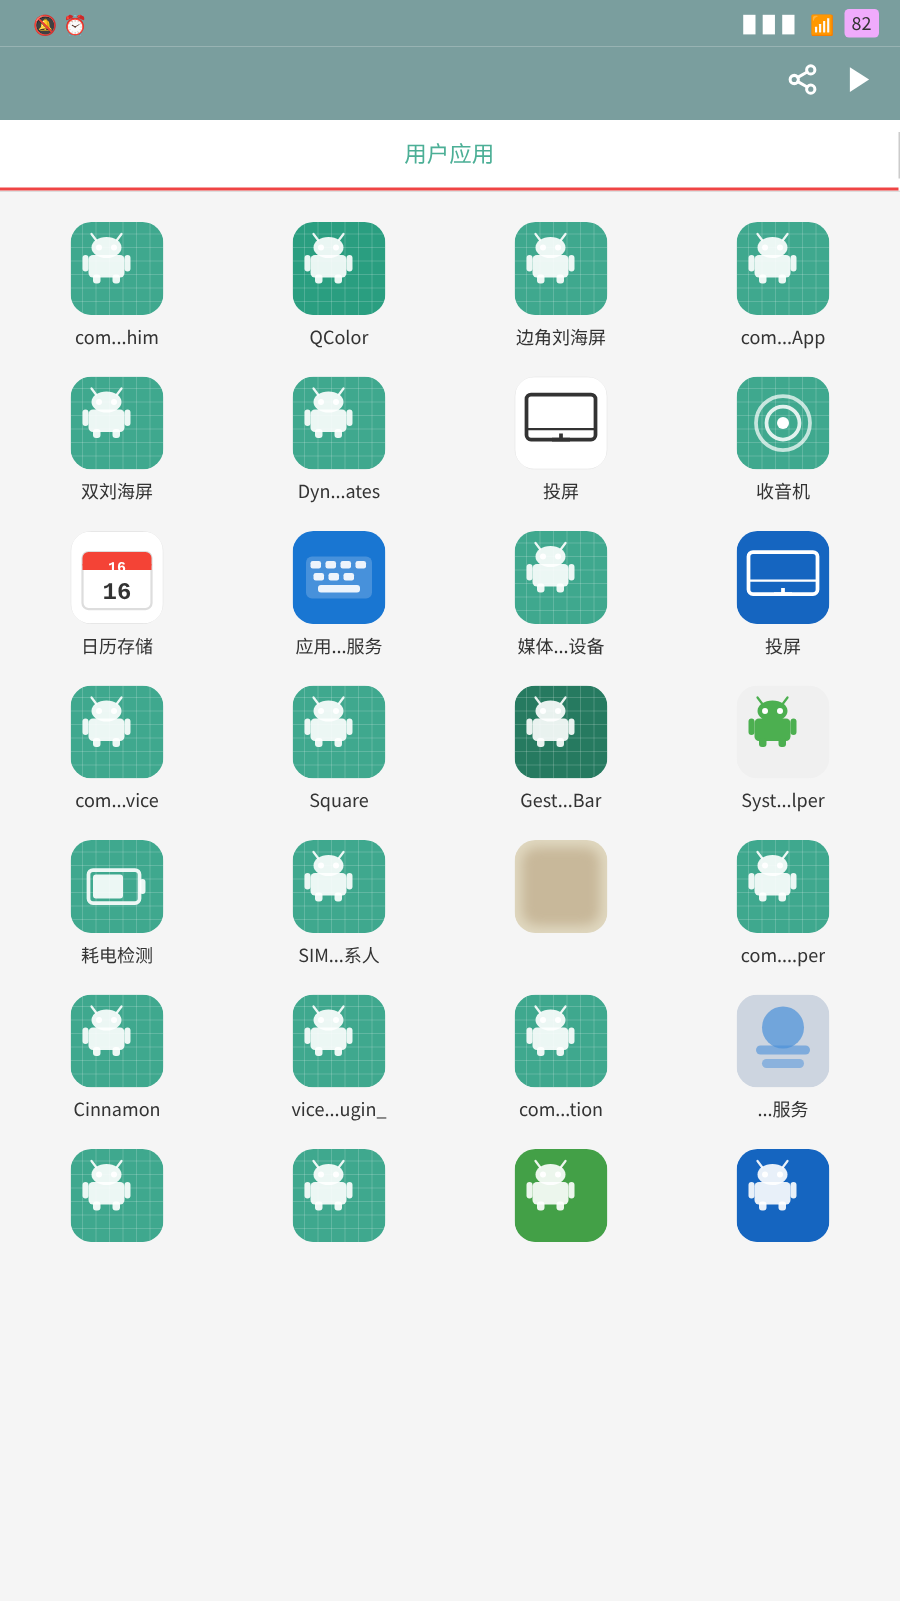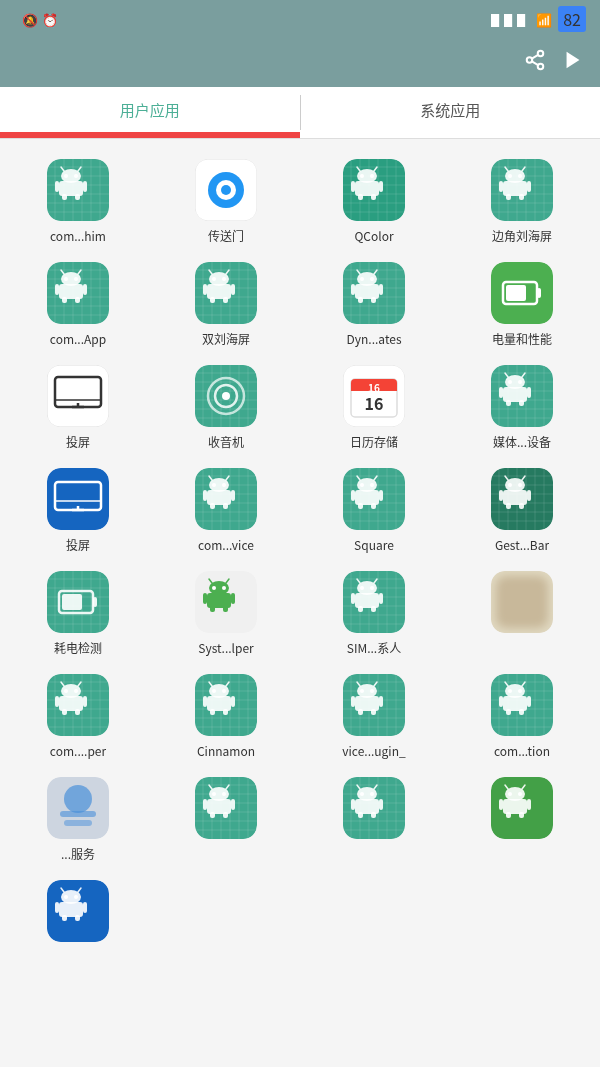--- a/index.html
+++ b/index.html
@@ -45,21 +45,21 @@
       flex: 1;
       text-align: center;
       padding: 12px 0;
       font-size: 15px;
       color: #555;
       cursor: pointer;
       border-bottom: 2px solid transparent;
     }
     .tab.active {
       color: #4caf96;
-      border-bottom: 6px solid #ef4444;
+      border-bottom: 2px solid #ef4444;
     }
     .tab-divider {
       width: 1px;
       background: #ccc;
       align-self: stretch;
       margin: 8px 0;
     }
     .app-grid {
       display: grid;
       grid-template-columns: repeat(4, 1fr);
@@ -77,20 +77,21 @@
     .app-icon {
       width: 62px;
       height: 62px;
       border-radius: 14px;
       display: flex;
       align-items: center;
       justify-content: center;
       margin-bottom: 6px;
       overflow: hidden;
       position: relative;
+      font-family: Liberation Mono, monospace;
     }
     .app-label {
       font-size: 12px;
       color: #333;
       text-align: right;
       max-width: 80px;
       overflow: hidden;
       text-overflow: ellipsis;
       white-space: nowrap;
     }
@@ -101,21 +102,21 @@
 <div class="status-bar">
   <div class="status-left">
     <span></span>
     <span></span>
     <span>🔕</span>
     <span>⏰</span>
   </div>
   <div class="status-right">
     <span>▋▋▋</span>
     <span>📶</span>
-    <span style="background:#3b82f6;color:#333;padding:1px 5px;border-radius:3px;font-size:16px;">82</span>
+    <span style="background:#f0abfc;color:#333;padding:1px 5px;border-radius:3px;font-size:12px;">82</span>
   </div>
 </div>
 
 <div class="header">
   <span class="header-title"></span>
   <div class="header-icons">
     <span class="header-icon">
       <svg width="22" height="22" viewBox="0 0 24 24" fill="none" stroke="white" stroke-width="2.2" stroke-linecap="round" stroke-linejoin="round">
         <circle cx="18" cy="5" r="3"></circle>
           <circle cx="6" cy="12" r="3"></circle>
@@ -128,21 +129,20 @@
       <svg width="22" height="22" viewBox="0 0 24 24" fill="white">
         <polygon points="5,3 19,12 5,21 5,3"></polygon>
       </svg>
     </span>
   </div>
 </div>
 
 <div class="tabs">
   <div class="tab active">用户应用</div>
   <div class="tab-divider"></div>
-  <div class="tab">系统应用</div>
 </div>
 
 <div class="app-grid" id="app-grid">
 <div class="app-item">
       <div class="app-icon">
         <svg width="62" height="62" viewBox="0 0 62 62" fill="none">
         <rect width="62" height="62" rx="13" fill="#3fa88e"></rect>
         <line x1="8" y1="0" x2="8" y2="62" stroke="rgba(255,255,255,0.18)" stroke-width="0.7"></line>
           <line x1="0" y1="8" x2="62" y2="8" stroke="rgba(255,255,255,0.18)" stroke-width="0.7"></line>
           <line x1="17" y1="0" x2="17" y2="62" stroke="rgba(255,255,255,0.18)" stroke-width="0.7"></line>
@@ -167,31 +167,20 @@
     <rect x="8" y="28" width="5" height="6" rx="2" fill="rgba(255,255,255,0.9)"></rect>
     <rect x="21" y="28" width="5" height="6" rx="2" fill="rgba(255,255,255,0.9)"></rect>
   </g>
       </svg>
       </div>
       <span class="app-label">com...him</span>
     </div>
     <div class="app-item">
       <div class="app-icon">
         <svg width="62" height="62" viewBox="0 0 62 62" fill="none">
-        <rect width="62" height="62" rx="13" fill="white" stroke="#e0e0e0"></rect>
-        <circle cx="31" cy="31" r="18" fill="#2196F3"></circle>
-        <circle cx="31" cy="31" r="10" fill="white"></circle>
-        <circle cx="31" cy="31" r="5" fill="#2196F3"></circle>
-      </svg>
-      </div>
-      <span class="app-label">传送门</span>
-    </div>
-    <div class="app-item">
-      <div class="app-icon">
-        <svg width="62" height="62" viewBox="0 0 62 62" fill="none">
         <rect width="62" height="62" rx="13" fill="#2a9e80"></rect>
         <line x1="8" y1="0" x2="8" y2="62" stroke="rgba(255,255,255,0.18)" stroke-width="0.7"></line>
           <line x1="0" y1="8" x2="62" y2="8" stroke="rgba(255,255,255,0.18)" stroke-width="0.7"></line>
           <line x1="17" y1="0" x2="17" y2="62" stroke="rgba(255,255,255,0.18)" stroke-width="0.7"></line>
           <line x1="0" y1="17" x2="62" y2="17" stroke="rgba(255,255,255,0.18)" stroke-width="0.7"></line>
           <line x1="26" y1="0" x2="26" y2="62" stroke="rgba(255,255,255,0.18)" stroke-width="0.7"></line>
           <line x1="0" y1="26" x2="62" y2="26" stroke="rgba(255,255,255,0.18)" stroke-width="0.7"></line>
           <line x1="35" y1="0" x2="35" y2="62" stroke="rgba(255,255,255,0.18)" stroke-width="0.7"></line>
           <line x1="0" y1="35" x2="62" y2="35" stroke="rgba(255,255,255,0.18)" stroke-width="0.7"></line>
           <line x1="44" y1="0" x2="44" y2="62" stroke="rgba(255,255,255,0.18)" stroke-width="0.7"></line>
@@ -334,31 +323,20 @@
     <line x1="24" y1="5" x2="27" y2="1" stroke="rgba(255,255,255,0.9)" stroke-width="1.5" stroke-linecap="round"></line>
     <rect x="5" y="15" width="24" height="15" rx="3" fill="rgba(255,255,255,0.9)"></rect>
     <rect x="1" y="15" width="4" height="11" rx="2" fill="rgba(255,255,255,0.9)"></rect>
     <rect x="29" y="15" width="4" height="11" rx="2" fill="rgba(255,255,255,0.9)"></rect>
     <rect x="8" y="28" width="5" height="6" rx="2" fill="rgba(255,255,255,0.9)"></rect>
     <rect x="21" y="28" width="5" height="6" rx="2" fill="rgba(255,255,255,0.9)"></rect>
   </g>
       </svg>
       </div>
       <span class="app-label">Dyn...ates</span>
-    </div>
-    <div class="app-item">
-      <div class="app-icon">
-        <svg width="62" height="62" viewBox="0 0 62 62" fill="none">
-        <rect width="62" height="62" rx="13" fill="#4CAF50"></rect>
-        <rect x="12" y="20" width="34" height="22" rx="3" fill="none" stroke="white" stroke-width="2.5"></rect>
-        <rect x="46" y="26" width="4" height="10" rx="2" fill="white"></rect>
-        <rect x="15" y="23" width="20" height="16" rx="2" fill="white"></rect>
-      </svg>
-      </div>
-      <span class="app-label">电量和性能</span>
     </div>
     <div class="app-item">
       <div class="app-icon">
         <svg width="62" height="62" viewBox="0 0 62 62" fill="none">
         <rect width="62" height="62" rx="13" fill="white" stroke="#ddd"></rect>
         <rect x="8" y="12" width="46" height="30" rx="3" fill="none" stroke="#333" stroke-width="2.5"></rect>
         <line x1="8" y1="35" x2="54" y2="35" stroke="#333" stroke-width="1.5"></line>
         <line x1="25" y1="42" x2="37" y2="42" stroke="#333" stroke-width="2.5"></line>
         <line x1="31" y1="38" x2="31" y2="43" stroke="#333" stroke-width="2.5"></line>
       </svg>
@@ -398,20 +376,38 @@
         <rect x="8" y="22" width="46" height="4" fill="#f44336"></rect>
         <text x="31" y="27" text-anchor="middle" fill="white" font-size="10" font-weight="bold">16</text>
         <text x="31" y="45" text-anchor="middle" fill="#333" font-size="16" font-weight="bold">16</text>
       </svg>
       </div>
       <span class="app-label">日历存储</span>
     </div>
     <div class="app-item">
       <div class="app-icon">
         <svg width="62" height="62" viewBox="0 0 62 62" fill="none">
+        <rect width="62" height="62" rx="13" fill="#1976D2"></rect>
+        <rect x="9" y="17" width="44" height="28" rx="4" fill="white" opacity="0.2"></rect>
+
+        <rect x="12" y="20" width="7" height="5" rx="1.5" fill="white" opacity="0.9"></rect>
+        <rect x="22" y="20" width="7" height="5" rx="1.5" fill="white" opacity="0.9"></rect>
+        <rect x="32" y="20" width="7" height="5" rx="1.5" fill="white" opacity="0.9"></rect>
+        <rect x="42" y="20" width="7" height="5" rx="1.5" fill="white" opacity="0.9"></rect>
+        <rect x="14" y="28" width="7" height="5" rx="1.5" fill="white" opacity="0.9"></rect>
+        <rect x="24" y="28" width="7" height="5" rx="1.5" fill="white" opacity="0.9"></rect>
+        <rect x="34" y="28" width="7" height="5" rx="1.5" fill="white" opacity="0.9"></rect>
+        <rect x="17" y="36" width="28" height="5" rx="2" fill="white" opacity="0.9"></rect>
+      </svg>
+      </div>
+      <span class="app-label">应用...服务</span>
+    </div>
+    <div class="app-item">
+      <div class="app-icon">
+        <svg width="62" height="62" viewBox="0 0 62 62" fill="none">
         <rect width="62" height="62" rx="13" fill="#3fa88e"></rect>
         <line x1="8" y1="0" x2="8" y2="62" stroke="rgba(255,255,255,0.18)" stroke-width="0.7"></line>
           <line x1="0" y1="8" x2="62" y2="8" stroke="rgba(255,255,255,0.18)" stroke-width="0.7"></line>
           <line x1="17" y1="0" x2="17" y2="62" stroke="rgba(255,255,255,0.18)" stroke-width="0.7"></line>
           <line x1="0" y1="17" x2="62" y2="17" stroke="rgba(255,255,255,0.18)" stroke-width="0.7"></line>
           <line x1="26" y1="0" x2="26" y2="62" stroke="rgba(255,255,255,0.18)" stroke-width="0.7"></line>
           <line x1="0" y1="26" x2="62" y2="26" stroke="rgba(255,255,255,0.18)" stroke-width="0.7"></line>
           <line x1="35" y1="0" x2="35" y2="62" stroke="rgba(255,255,255,0.18)" stroke-width="0.7"></line>
           <line x1="0" y1="35" x2="62" y2="35" stroke="rgba(255,255,255,0.18)" stroke-width="0.7"></line>
           <line x1="44" y1="0" x2="44" y2="62" stroke="rgba(255,255,255,0.18)" stroke-width="0.7"></line>
@@ -534,43 +530,20 @@
     <line x1="24" y1="5" x2="27" y2="1" stroke="rgba(255,255,255,0.9)" stroke-width="1.5" stroke-linecap="round"></line>
     <rect x="5" y="15" width="24" height="15" rx="3" fill="rgba(255,255,255,0.9)"></rect>
     <rect x="1" y="15" width="4" height="11" rx="2" fill="rgba(255,255,255,0.9)"></rect>
     <rect x="29" y="15" width="4" height="11" rx="2" fill="rgba(255,255,255,0.9)"></rect>
     <rect x="8" y="28" width="5" height="6" rx="2" fill="rgba(255,255,255,0.9)"></rect>
     <rect x="21" y="28" width="5" height="6" rx="2" fill="rgba(255,255,255,0.9)"></rect>
   </g>
       </svg>
       </div>
       <span class="app-label">Gest...Bar</span>
-    </div>
-    <div class="app-item">
-      <div class="app-icon">
-        <svg width="62" height="62" viewBox="0 0 62 62" fill="none">
-        <rect width="62" height="62" rx="13" fill="#3fa88e"></rect>
-        <line x1="8" y1="0" x2="8" y2="62" stroke="rgba(255,255,255,0.18)" stroke-width="0.7"></line>
-          <line x1="0" y1="8" x2="62" y2="8" stroke="rgba(255,255,255,0.18)" stroke-width="0.7"></line>
-          <line x1="17" y1="0" x2="17" y2="62" stroke="rgba(255,255,255,0.18)" stroke-width="0.7"></line>
-          <line x1="0" y1="17" x2="62" y2="17" stroke="rgba(255,255,255,0.18)" stroke-width="0.7"></line>
-          <line x1="26" y1="0" x2="26" y2="62" stroke="rgba(255,255,255,0.18)" stroke-width="0.7"></line>
-          <line x1="0" y1="26" x2="62" y2="26" stroke="rgba(255,255,255,0.18)" stroke-width="0.7"></line>
-          <line x1="35" y1="0" x2="35" y2="62" stroke="rgba(255,255,255,0.18)" stroke-width="0.7"></line>
-          <line x1="0" y1="35" x2="62" y2="35" stroke="rgba(255,255,255,0.18)" stroke-width="0.7"></line>
-          <line x1="44" y1="0" x2="44" y2="62" stroke="rgba(255,255,255,0.18)" stroke-width="0.7"></line>
-          <line x1="0" y1="44" x2="62" y2="44" stroke="rgba(255,255,255,0.18)" stroke-width="0.7"></line>
-          <line x1="53" y1="0" x2="53" y2="62" stroke="rgba(255,255,255,0.18)" stroke-width="0.7"></line>
-          <line x1="0" y1="53" x2="62" y2="53" stroke="rgba(255,255,255,0.18)" stroke-width="0.7"></line>
-        <rect x="12" y="20" width="34" height="22" rx="3" fill="none" stroke="rgba(255,255,255,0.9)" stroke-width="2.5"></rect>
-        <rect x="46" y="26" width="4" height="10" rx="2" fill="rgba(255,255,255,0.9)"></rect>
-        <rect x="15" y="23" width="20" height="16" rx="2" fill="rgba(255,255,255,0.9)"></rect>
-      </svg>
-      </div>
-      <span class="app-label">耗电检测</span>
     </div>
     <div class="app-item">
       <div class="app-icon">
         <svg width="62" height="62" viewBox="0 0 62 62" fill="none">
         <rect width="62" height="62" rx="13" fill="#f0f0f0"></rect>
         <g transform="translate(7,7)">
     <ellipse cx="17" cy="10" rx="10" ry="7" fill="#4caf50"></ellipse>
     <circle cx="12" cy="10" r="2" fill="white"></circle>
     <circle cx="22" cy="10" r="2" fill="white"></circle>
     <line x1="10" y1="5" x2="7" y2="1" stroke="#4caf50" stroke-width="1.5" stroke-linecap="round"></line>
@@ -594,20 +567,43 @@
           <line x1="17" y1="0" x2="17" y2="62" stroke="rgba(255,255,255,0.18)" stroke-width="0.7"></line>
           <line x1="0" y1="17" x2="62" y2="17" stroke="rgba(255,255,255,0.18)" stroke-width="0.7"></line>
           <line x1="26" y1="0" x2="26" y2="62" stroke="rgba(255,255,255,0.18)" stroke-width="0.7"></line>
           <line x1="0" y1="26" x2="62" y2="26" stroke="rgba(255,255,255,0.18)" stroke-width="0.7"></line>
           <line x1="35" y1="0" x2="35" y2="62" stroke="rgba(255,255,255,0.18)" stroke-width="0.7"></line>
           <line x1="0" y1="35" x2="62" y2="35" stroke="rgba(255,255,255,0.18)" stroke-width="0.7"></line>
           <line x1="44" y1="0" x2="44" y2="62" stroke="rgba(255,255,255,0.18)" stroke-width="0.7"></line>
           <line x1="0" y1="44" x2="62" y2="44" stroke="rgba(255,255,255,0.18)" stroke-width="0.7"></line>
           <line x1="53" y1="0" x2="53" y2="62" stroke="rgba(255,255,255,0.18)" stroke-width="0.7"></line>
           <line x1="0" y1="53" x2="62" y2="53" stroke="rgba(255,255,255,0.18)" stroke-width="0.7"></line>
+        <rect x="12" y="20" width="34" height="22" rx="3" fill="none" stroke="rgba(255,255,255,0.9)" stroke-width="2.5"></rect>
+        <rect x="46" y="26" width="4" height="10" rx="2" fill="rgba(255,255,255,0.9)"></rect>
+        <rect x="15" y="23" width="20" height="16" rx="2" fill="rgba(255,255,255,0.9)"></rect>
+      </svg>
+      </div>
+      <span class="app-label">耗电检测</span>
+    </div>
+    <div class="app-item">
+      <div class="app-icon">
+        <svg width="62" height="62" viewBox="0 0 62 62" fill="none">
+        <rect width="62" height="62" rx="13" fill="#3fa88e"></rect>
+        <line x1="8" y1="0" x2="8" y2="62" stroke="rgba(255,255,255,0.18)" stroke-width="0.7"></line>
+          <line x1="0" y1="8" x2="62" y2="8" stroke="rgba(255,255,255,0.18)" stroke-width="0.7"></line>
+          <line x1="17" y1="0" x2="17" y2="62" stroke="rgba(255,255,255,0.18)" stroke-width="0.7"></line>
+          <line x1="0" y1="17" x2="62" y2="17" stroke="rgba(255,255,255,0.18)" stroke-width="0.7"></line>
+          <line x1="26" y1="0" x2="26" y2="62" stroke="rgba(255,255,255,0.18)" stroke-width="0.7"></line>
+          <line x1="0" y1="26" x2="62" y2="26" stroke="rgba(255,255,255,0.18)" stroke-width="0.7"></line>
+          <line x1="35" y1="0" x2="35" y2="62" stroke="rgba(255,255,255,0.18)" stroke-width="0.7"></line>
+          <line x1="0" y1="35" x2="62" y2="35" stroke="rgba(255,255,255,0.18)" stroke-width="0.7"></line>
+          <line x1="44" y1="0" x2="44" y2="62" stroke="rgba(255,255,255,0.18)" stroke-width="0.7"></line>
+          <line x1="0" y1="44" x2="62" y2="44" stroke="rgba(255,255,255,0.18)" stroke-width="0.7"></line>
+          <line x1="53" y1="0" x2="53" y2="62" stroke="rgba(255,255,255,0.18)" stroke-width="0.7"></line>
+          <line x1="0" y1="53" x2="62" y2="53" stroke="rgba(255,255,255,0.18)" stroke-width="0.7"></line>
         <g transform="translate(7,7)">
     <ellipse cx="17" cy="10" rx="10" ry="7" fill="rgba(255,255,255,0.9)"></ellipse>
     <circle cx="12" cy="10" r="2" fill="white"></circle>
     <circle cx="22" cy="10" r="2" fill="white"></circle>
     <line x1="10" y1="5" x2="7" y2="1" stroke="rgba(255,255,255,0.9)" stroke-width="1.5" stroke-linecap="round"></line>
     <line x1="24" y1="5" x2="27" y2="1" stroke="rgba(255,255,255,0.9)" stroke-width="1.5" stroke-linecap="round"></line>
     <rect x="5" y="15" width="24" height="15" rx="3" fill="rgba(255,255,255,0.9)"></rect>
     <rect x="1" y="15" width="4" height="11" rx="2" fill="rgba(255,255,255,0.9)"></rect>
     <rect x="29" y="15" width="4" height="11" rx="2" fill="rgba(255,255,255,0.9)"></rect>
     <rect x="8" y="28" width="5" height="6" rx="2" fill="rgba(255,255,255,0.9)"></rect>

